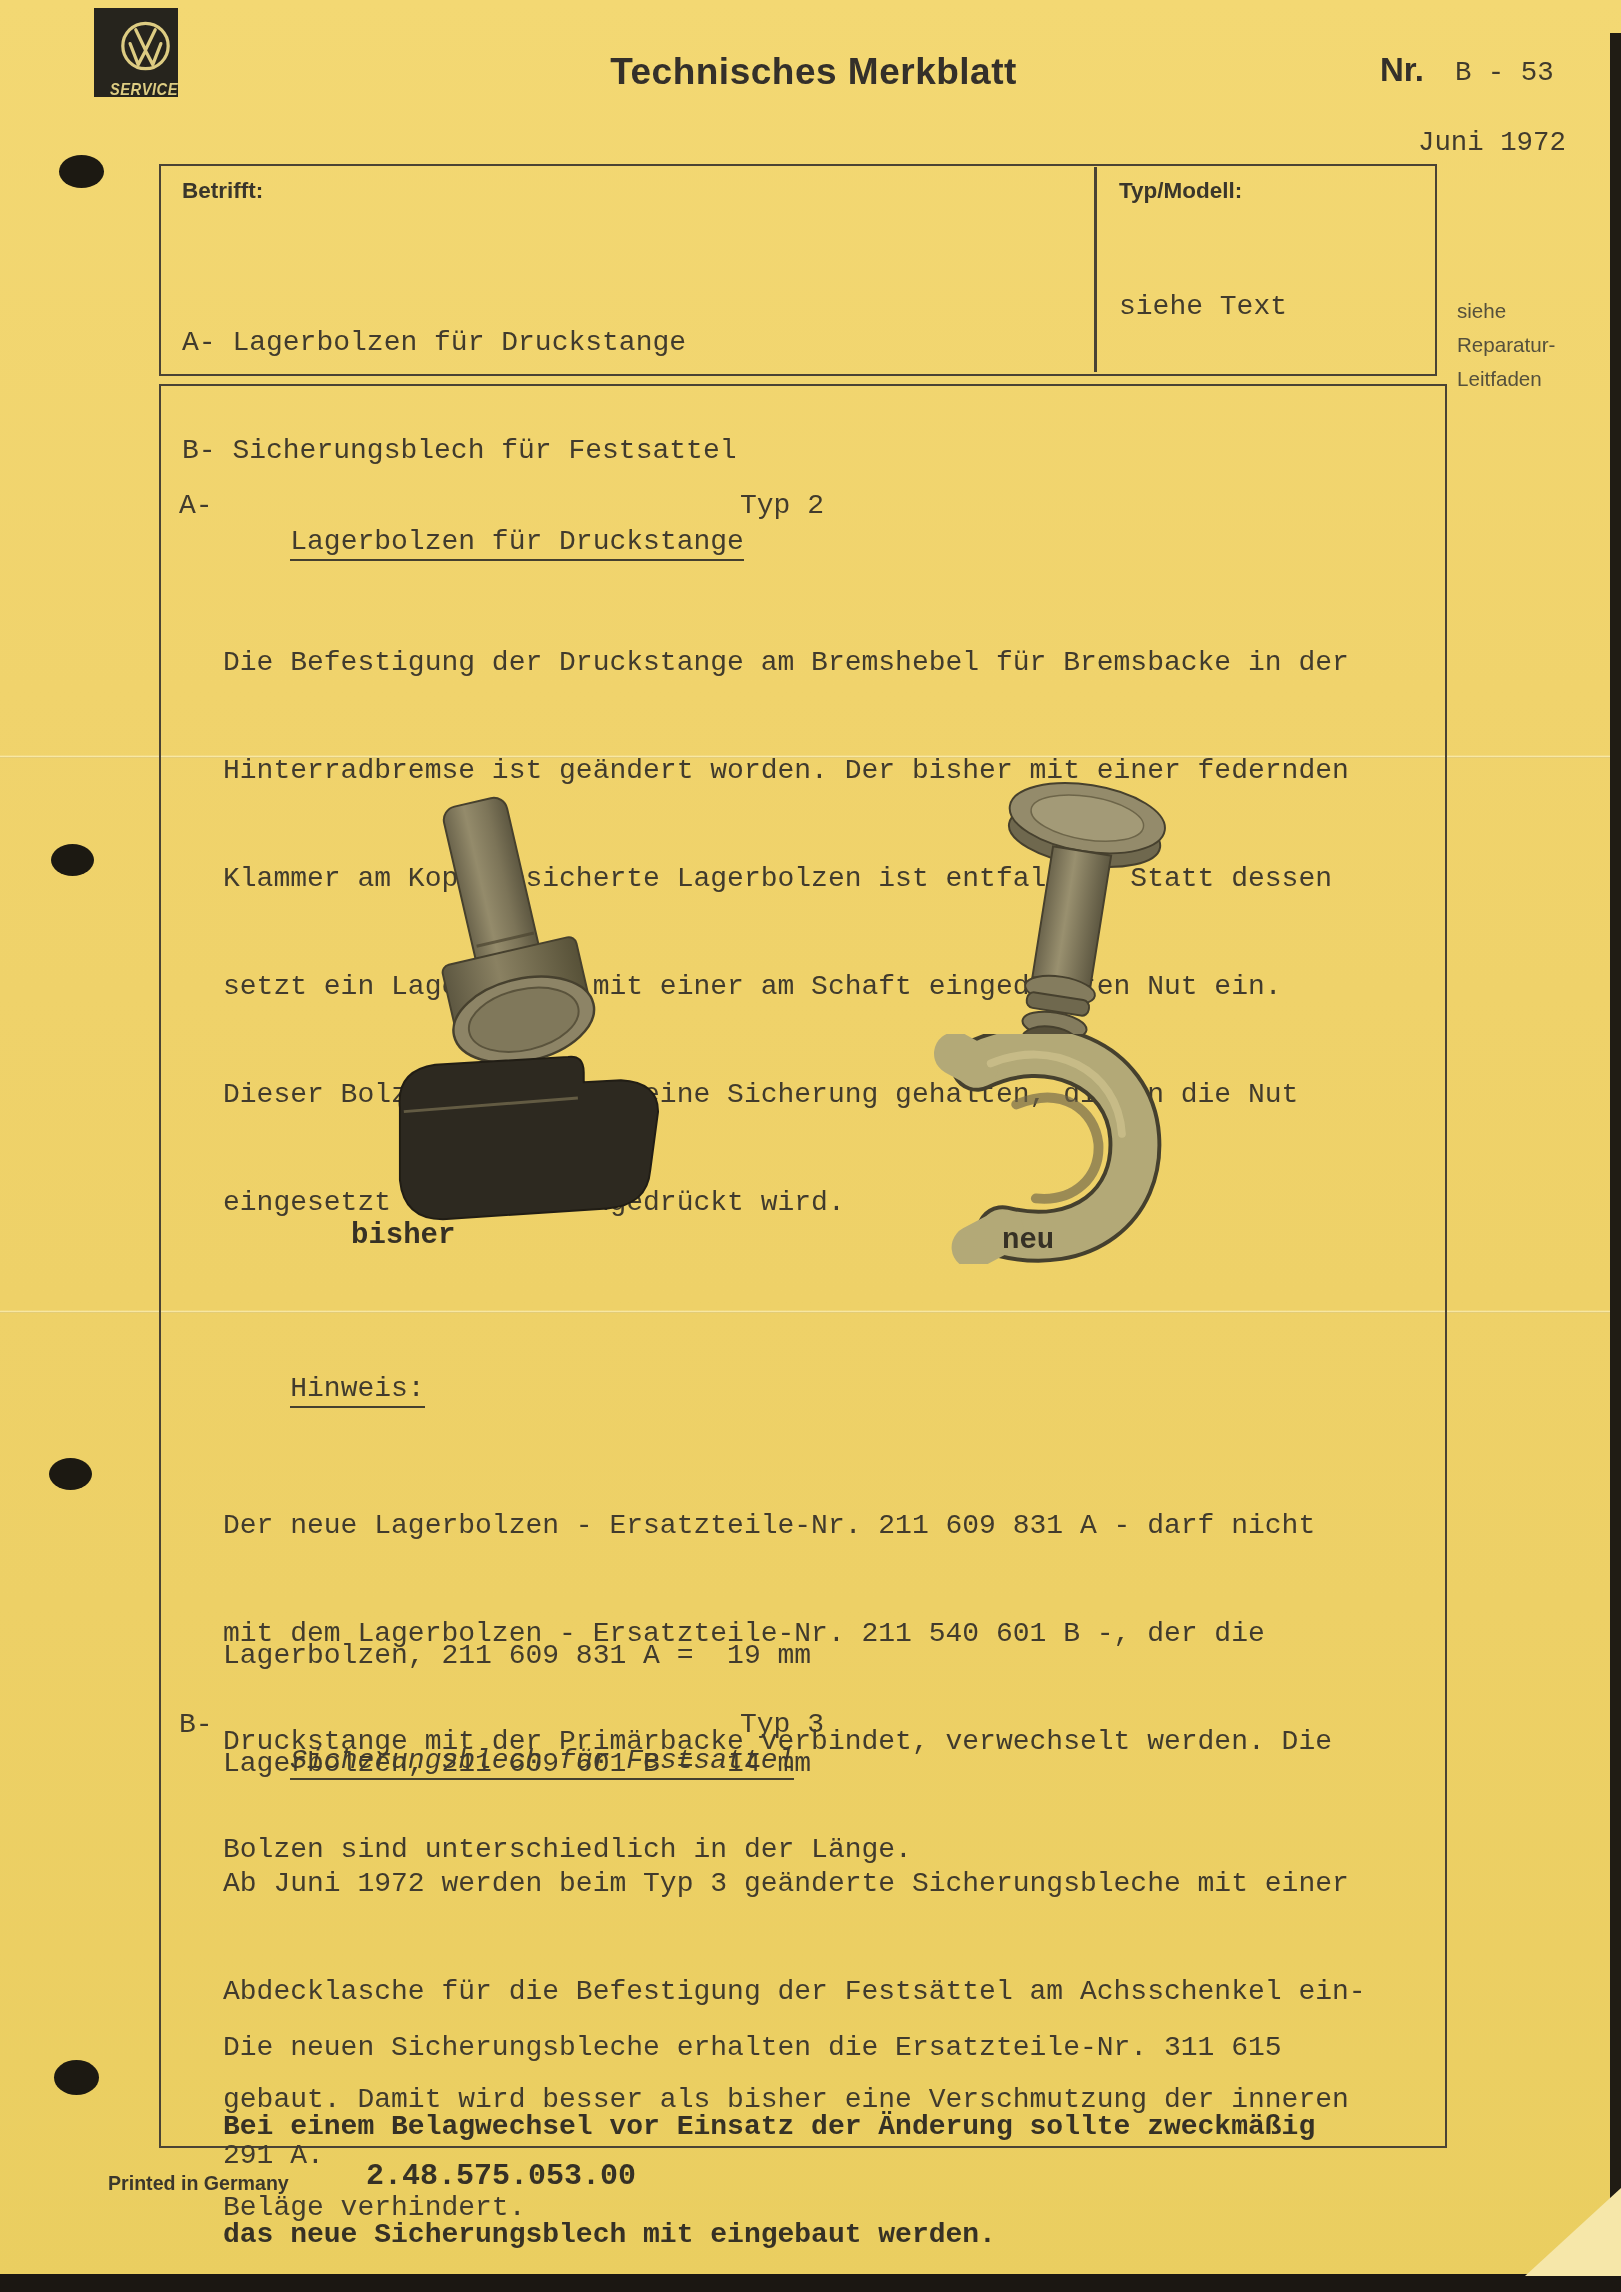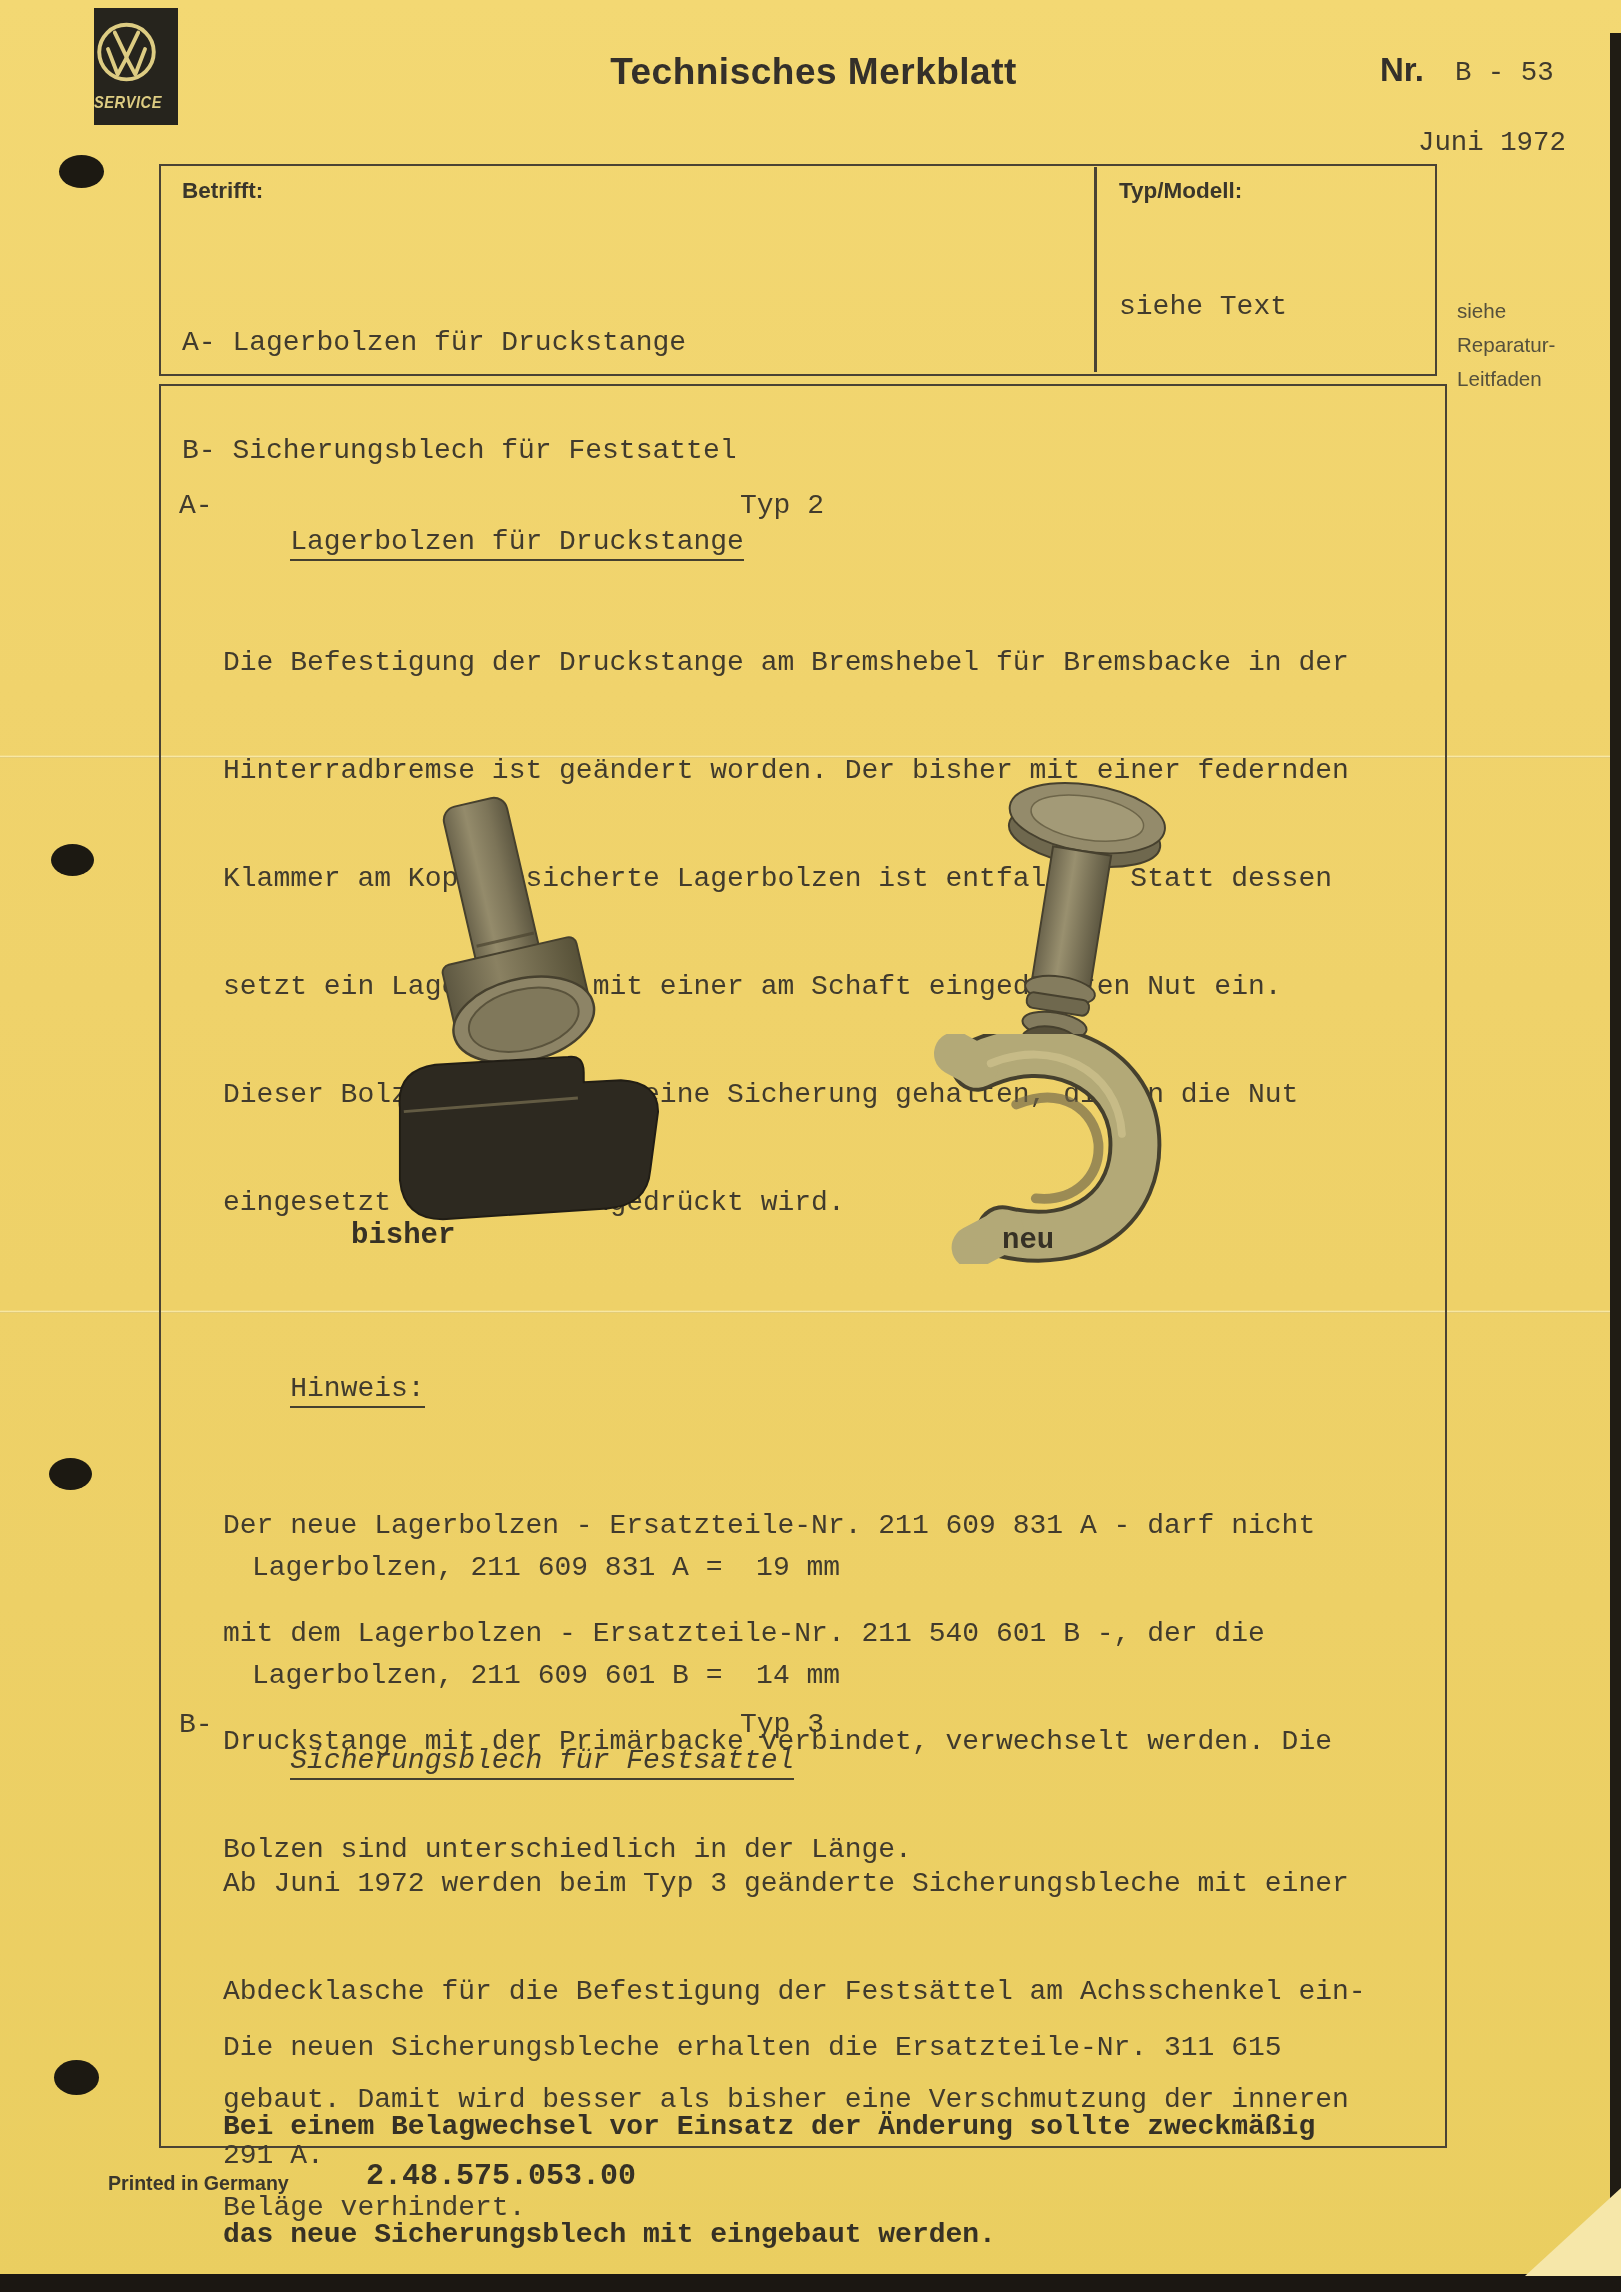--- a/index.html
+++ b/index.html
@@ -13,22 +13,22 @@
     font-family:"Liberation Mono", monospace;
     font-size:28px; line-height:36px; color:#413b2d; white-space:pre;
   }
   .mono-b { font-weight:bold; color:#363125; }
   .sansb { font-weight:bold; color:#3a362b; }
   .underline3 { border-bottom:2.9px solid #45402f; padding-bottom:2px; }
   .crease { position:absolute; left:0; width:1621px; height:2.9px;
     background:linear-gradient(180deg,rgba(255,248,210,.0),rgba(255,248,210,.55),rgba(120,105,60,.18)); }
   .box { position:absolute; border:2.9px solid #4a4334; }
   .hole { position:absolute; background:#1c1912; border-radius:50%; }
-  .badge { position:absolute; left:94px; top:7.8px; width:84px; height:117px;
-    background:#26241d; display:flex; flex-direction:column; align-items:flex-start; }
+  .badge { position:absolute; left:94px; top:7.8px; width:84px; height:89px;
+    background:#26241d; display:flex; flex-direction:column; align-items:flex-end; }
   .service-label { font-family:"Liberation Sans",sans-serif; font-weight:bold; font-style:italic;
     font-size:14.7px; letter-spacing:0.5px; color:#ddcc82; transform:scaleY(1.15); margin-top:2px; }
   .edge-right { position:absolute; left:1610px; top:33px; width:10.8px; height:2259px; background:#201c14; }
   .edge-bottom { position:absolute; left:0; top:2274px; width:1621px; height:18.6px; background:#1b1712; }
   .curl { position:absolute; left:1525px; top:2188px; width:0; height:0;
     border-left:96px solid transparent; border-bottom:88px solid #f6e7a9; z-index:6; }
   .photo { position:absolute; }
 </style>
 </head>
 <body>
@@ -148,21 +148,21 @@
 
   <div class="abs mono" style="left:223px; top:1335px;">
     <span class="underline3">Hinweis:</span>
   </div>
   <div class="abs mono" style="left:223px; top:1436px;">
     <div>Der neue Lagerbolzen - Ersatzteile-Nr. 211 609 831 A - darf nicht</div>
     <div>mit dem Lagerbolzen - Ersatzteile-Nr. 211 540 601 B -, der die</div>
     <div>Druckstange mit der Primärbacke verbindet, verwechselt werden. Die</div>
     <div>Bolzen sind unterschiedlich in der Länge.</div>
   </div>
-  <div class="abs mono" style="left:223px; top:1478px;margin-left:29px;">
+  <div class="abs mono" style="left:223px; top:1566px;">
     <div>Lagerbolzen, 211 609 831 A =  19 mm</div>
     <div>Lagerbolzen, 211 609 601 B =  14 mm</div>
   </div>
 
   <div class="abs mono" style="left:179px; top:1707px;">B-</div>
   <div class="abs mono" style="left:223px; top:1707px;font-style:italic;">
     <span class="underline3">Sicherungsblech für Festsattel</span>
   </div>
   <div class="abs mono" style="left:740px; top:1707px;">Typ 3</div>
 

